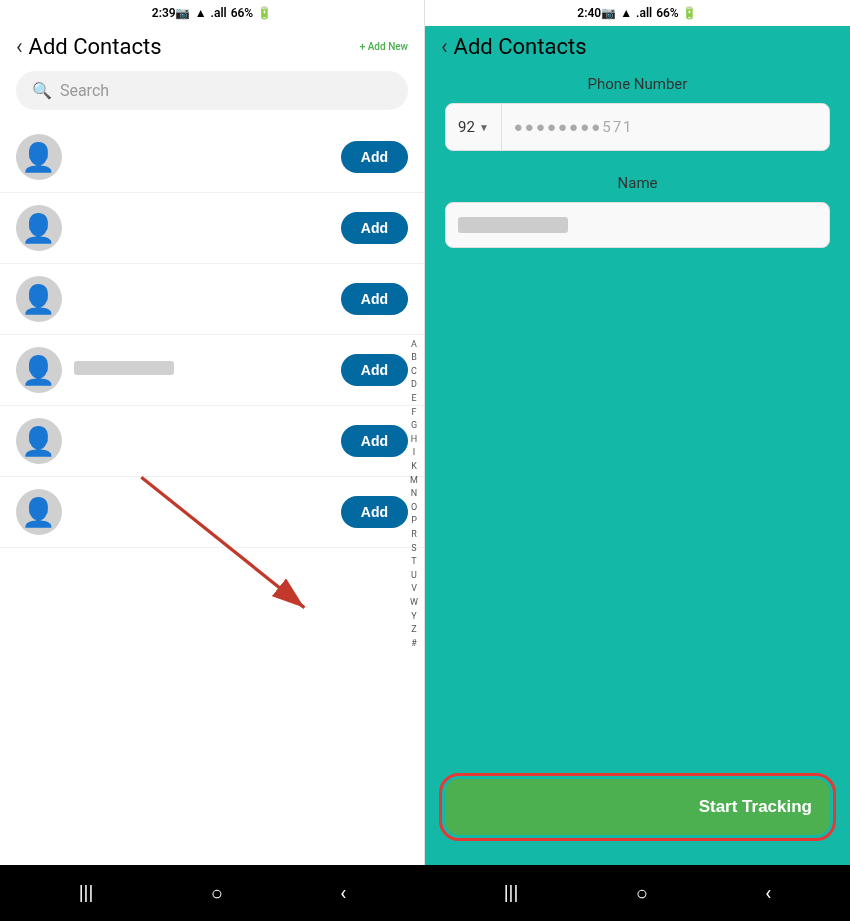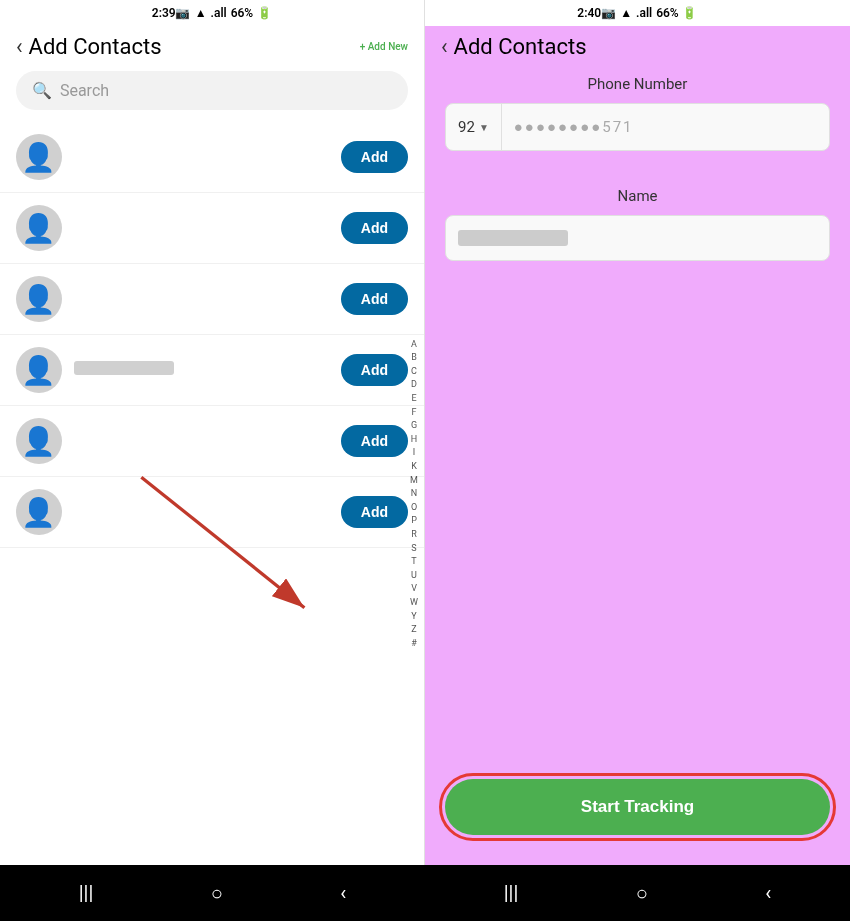--- a/index.html
+++ b/index.html
@@ -168,21 +168,21 @@
       text-align: center;
       line-height: 1.4;
       cursor: pointer;
     }
 
     
     .right-panel {
       width: 425px;
       display: flex;
       flex-direction: column;
-      background: #f0abfc;
+      background: #14b8a6;
     }
 
     .right-top-bar {
       display: flex;
       align-items: center;
       gap: 6px;
       padding: 8px 16px 16px;
     }
 
     .right-content {
@@ -197,21 +197,21 @@
       font-weight: 400;
       text-align: center;
     }
 
     .phone-field-row {
       display: flex;
       align-items: center;
       border: 1px solid #e0e0e0;
       border-radius: 8px;
       overflow: hidden;
-      margin-bottom: 36px;
+      margin-bottom: 23px;
       background: #f9f9f9;
     }
 
     .country-code-selector {
       display: flex;
       align-items: center;
       padding: 14px 12px;
       border-right: 1px solid #e0e0e0;
       gap: 4px;
       cursor: pointer;
@@ -259,27 +259,28 @@
 
     .start-tracking-wrapper {
       padding: 0 20px 30px;
     }
 
     .start-tracking-btn {
       width: 100%;
       background: #4caf50;
       color: #fff;
       border: none;
-      border-radius: 28px;
+      border-radius: 14px;
       padding: 18px;
       font-size: 17px;
       font-weight: 600;
       cursor: pointer;
       outline: 3px solid #e53935;
       outline-offset: 3px;
+      text-align: right;
     }
 
     
     .bottom-nav {
       height: 56px;
       background: #000;
       display: flex;
       width: 100%;
     }
 

